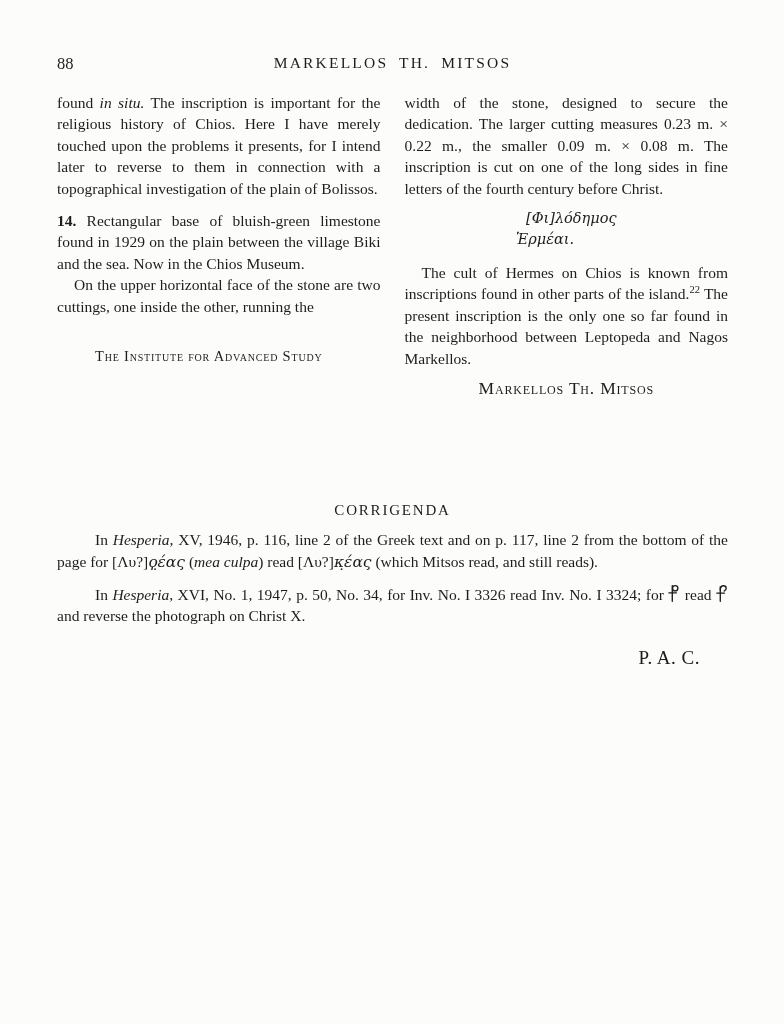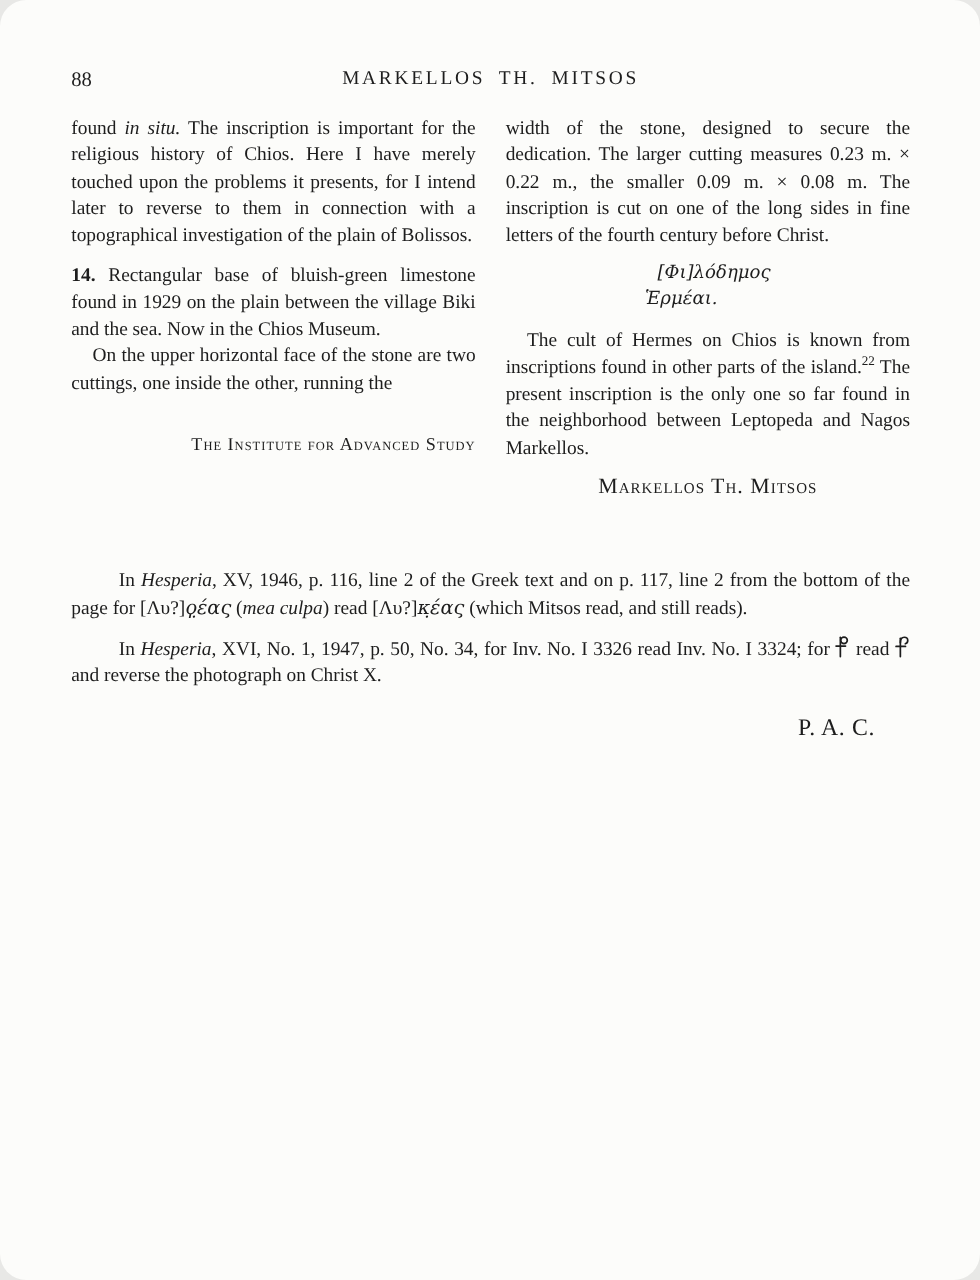--- a/index.html
+++ b/index.html
@@ -6,21 +6,20 @@
   .page{
     position:relative;
     width:784px;height:1024px;
     margin:0 auto;
     background:#fcfcfa;
     color:#1d1d1d;
     font-family:"Liberation Serif","DejaVu Serif",serif;
     box-sizing:border-box;
     padding:54px 56px 0 57px;
     overflow:hidden;
-    border-radius:21px;
   }
   .pagehead{position:relative;height:24px;margin-bottom:14px;}
   .pagenum{position:absolute;left:0;top:0;font-size:16.5px;}
   .runhead{
     text-align:center;font-size:15.5px;letter-spacing:2.2px;word-spacing:5px;
   }
   .cols{display:flex;gap:24px;height:352px;}
   .col{width:323.5px;font-size:15.5px;line-height:21.4px;text-align:justify;}
   .col p{margin:0;}
   .col p.indent{text-indent:17px;}
@@ -36,21 +35,21 @@
   .inscription .insc-inner{display:inline-block;text-align:left;}
   .inscription .l1{text-indent:10px;}
   .signature{
     text-align:center;margin-top:9px;
     font-variant:small-caps;font-size:17.5px;letter-spacing:0.8px;
     text-align-last:center;
   }
   .affiliation{
     margin:29px 0 0 38px;
     font-variant:small-caps;font-size:14.5px;letter-spacing:0.8px;
-    text-align:right;
+    text-align:left;
   }
   .footnote{
     margin-top:14px;
     font-size:14.5px;line-height:21px;text-align:justify;text-indent:38px;
   }
   .corr-head{
     margin-top:58px;text-align:center;font-size:15px;letter-spacing:1.8px;
   }
   .corr{font-size:15.5px;line-height:21.8px;text-align:justify;}
   .corr p{margin:10px 0 0 0;text-indent:38px;}
@@ -88,20 +87,21 @@
         </span>
       </div>
       <div>
           <p class="indent "><span>The cult of Hermes on Chios is known from inscriptions found in other parts of the island.</span><span class="sup">22</span><span> The present inscription is the only one so far found in the neighborhood between Leptopeda and Nagos Markellos.</span></p>
         </div>
       <div class="signature">Markellos Th. Mitsos</div>
     </div>
   </div>
 
 
+  <div class="corr-head">CORRIGENDA</div>
   <div class="corr">
     <div>
         <p class=""><span>In </span><span class="i">Hesperia</span><span>, XV, 1946, p. 116, line 2 of the Greek text and on p. 117, line 2 from the bottom of the page for [Λυ?]</span><span class="gk">ϙ̣έας</span><span> (</span><span class="i">mea culpa</span><span>) read [Λυ?]</span><span class="gk">κ̣έας</span><span> (which Mitsos read, and still reads).</span></p>
         <p class=""><span>In </span><span class="i">Hesperia</span><span>, XVI, No. 1, 1947, p. 50, No. 34, for Inv. No. I 3326 read Inv. No. I 3324; for </span><svg class="epi" viewBox="0 0 14 22">
             <path d="M5 2 L5 20"></path>
             <path d="M1 10.2 L9.8 10.2"></path>
             <circle cx="8.4" cy="4.9" r="3.1"></circle>
           </svg><span> read </span><svg class="epi" viewBox="0 0 14 22">
             <path d="M5 3 L5 20"></path>
             <path d="M1 10.6 L9.8 10.6"></path>

